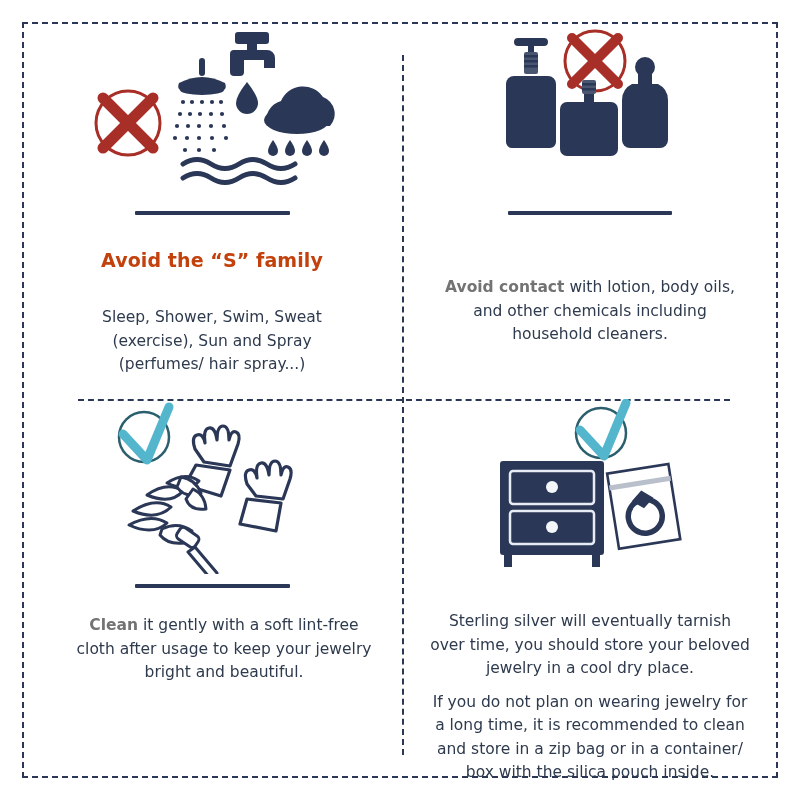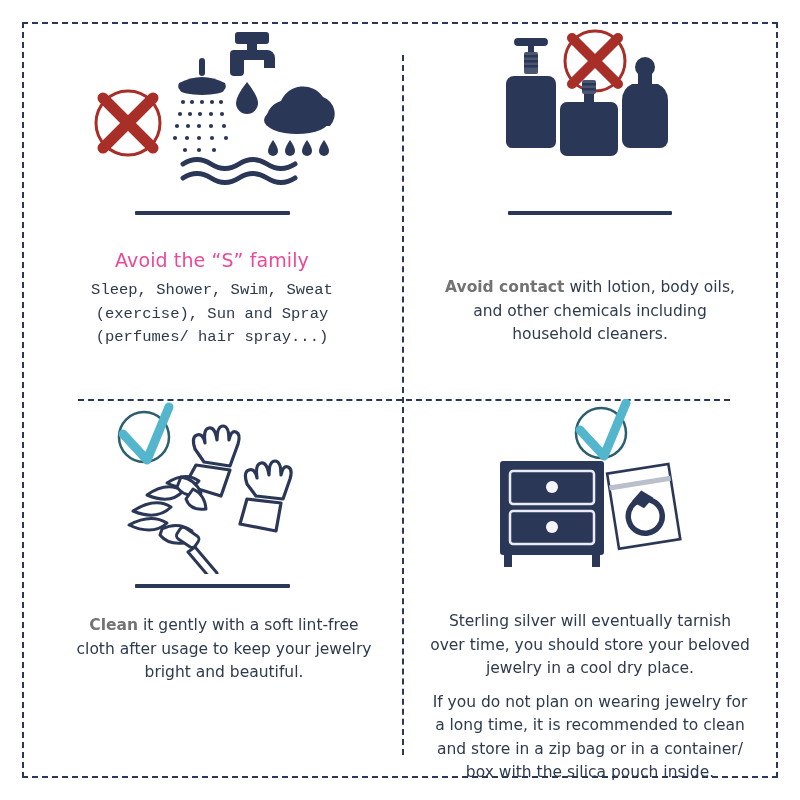--- a/index.html
+++ b/index.html
@@ -83,40 +83,40 @@
   .rule {
     width: 155px;
     height: 4px;
     background: #2b3756;
     border-radius: 1px;
   }
   .rule.wide { width: 164px; }
 
   .heading {
     font-size: 19px;
-    font-weight: normal;
-    color: #ec4899;
+    font-weight: bold;
+    color: #c2410c;
     letter-spacing: 0.1px;
     text-align: left;
   }
 
   .body-text {
     font-size: 15.5px;
     line-height: 1.52;
     color: #2e3a4d;
     text-align: center;
     margin: 0;
   }
   .body-text b { font-weight: bold; color: #737373; }
 
   
   .q1 .icon-stage { height: 175px; }
   .q1 .rule        { margin-top: 14px; }
   .q1 .heading     { margin-top: 34px; }
-  .q1 .body-text   { margin-top: 8px; width: 250px; font-family: Liberation Mono, monospace; }
+  .q1 .body-text   { margin-top: 35px; width: 250px; }
 
   .q2 .icon-stage { height: 175px; }
   .q2 .rule        { margin-top: 14px; }
   .q2 .body-text   { margin-top: 61px; width: 300px; }
 
   .q3 .icon-stage { height: 175px; }
   .q3 .rule        { margin-top: 10px; }
   .q3 .body-text   { margin-top: 26px; width: 300px; margin-left: 24px; }
 
   .q4 .icon-stage { height: 175px; }

